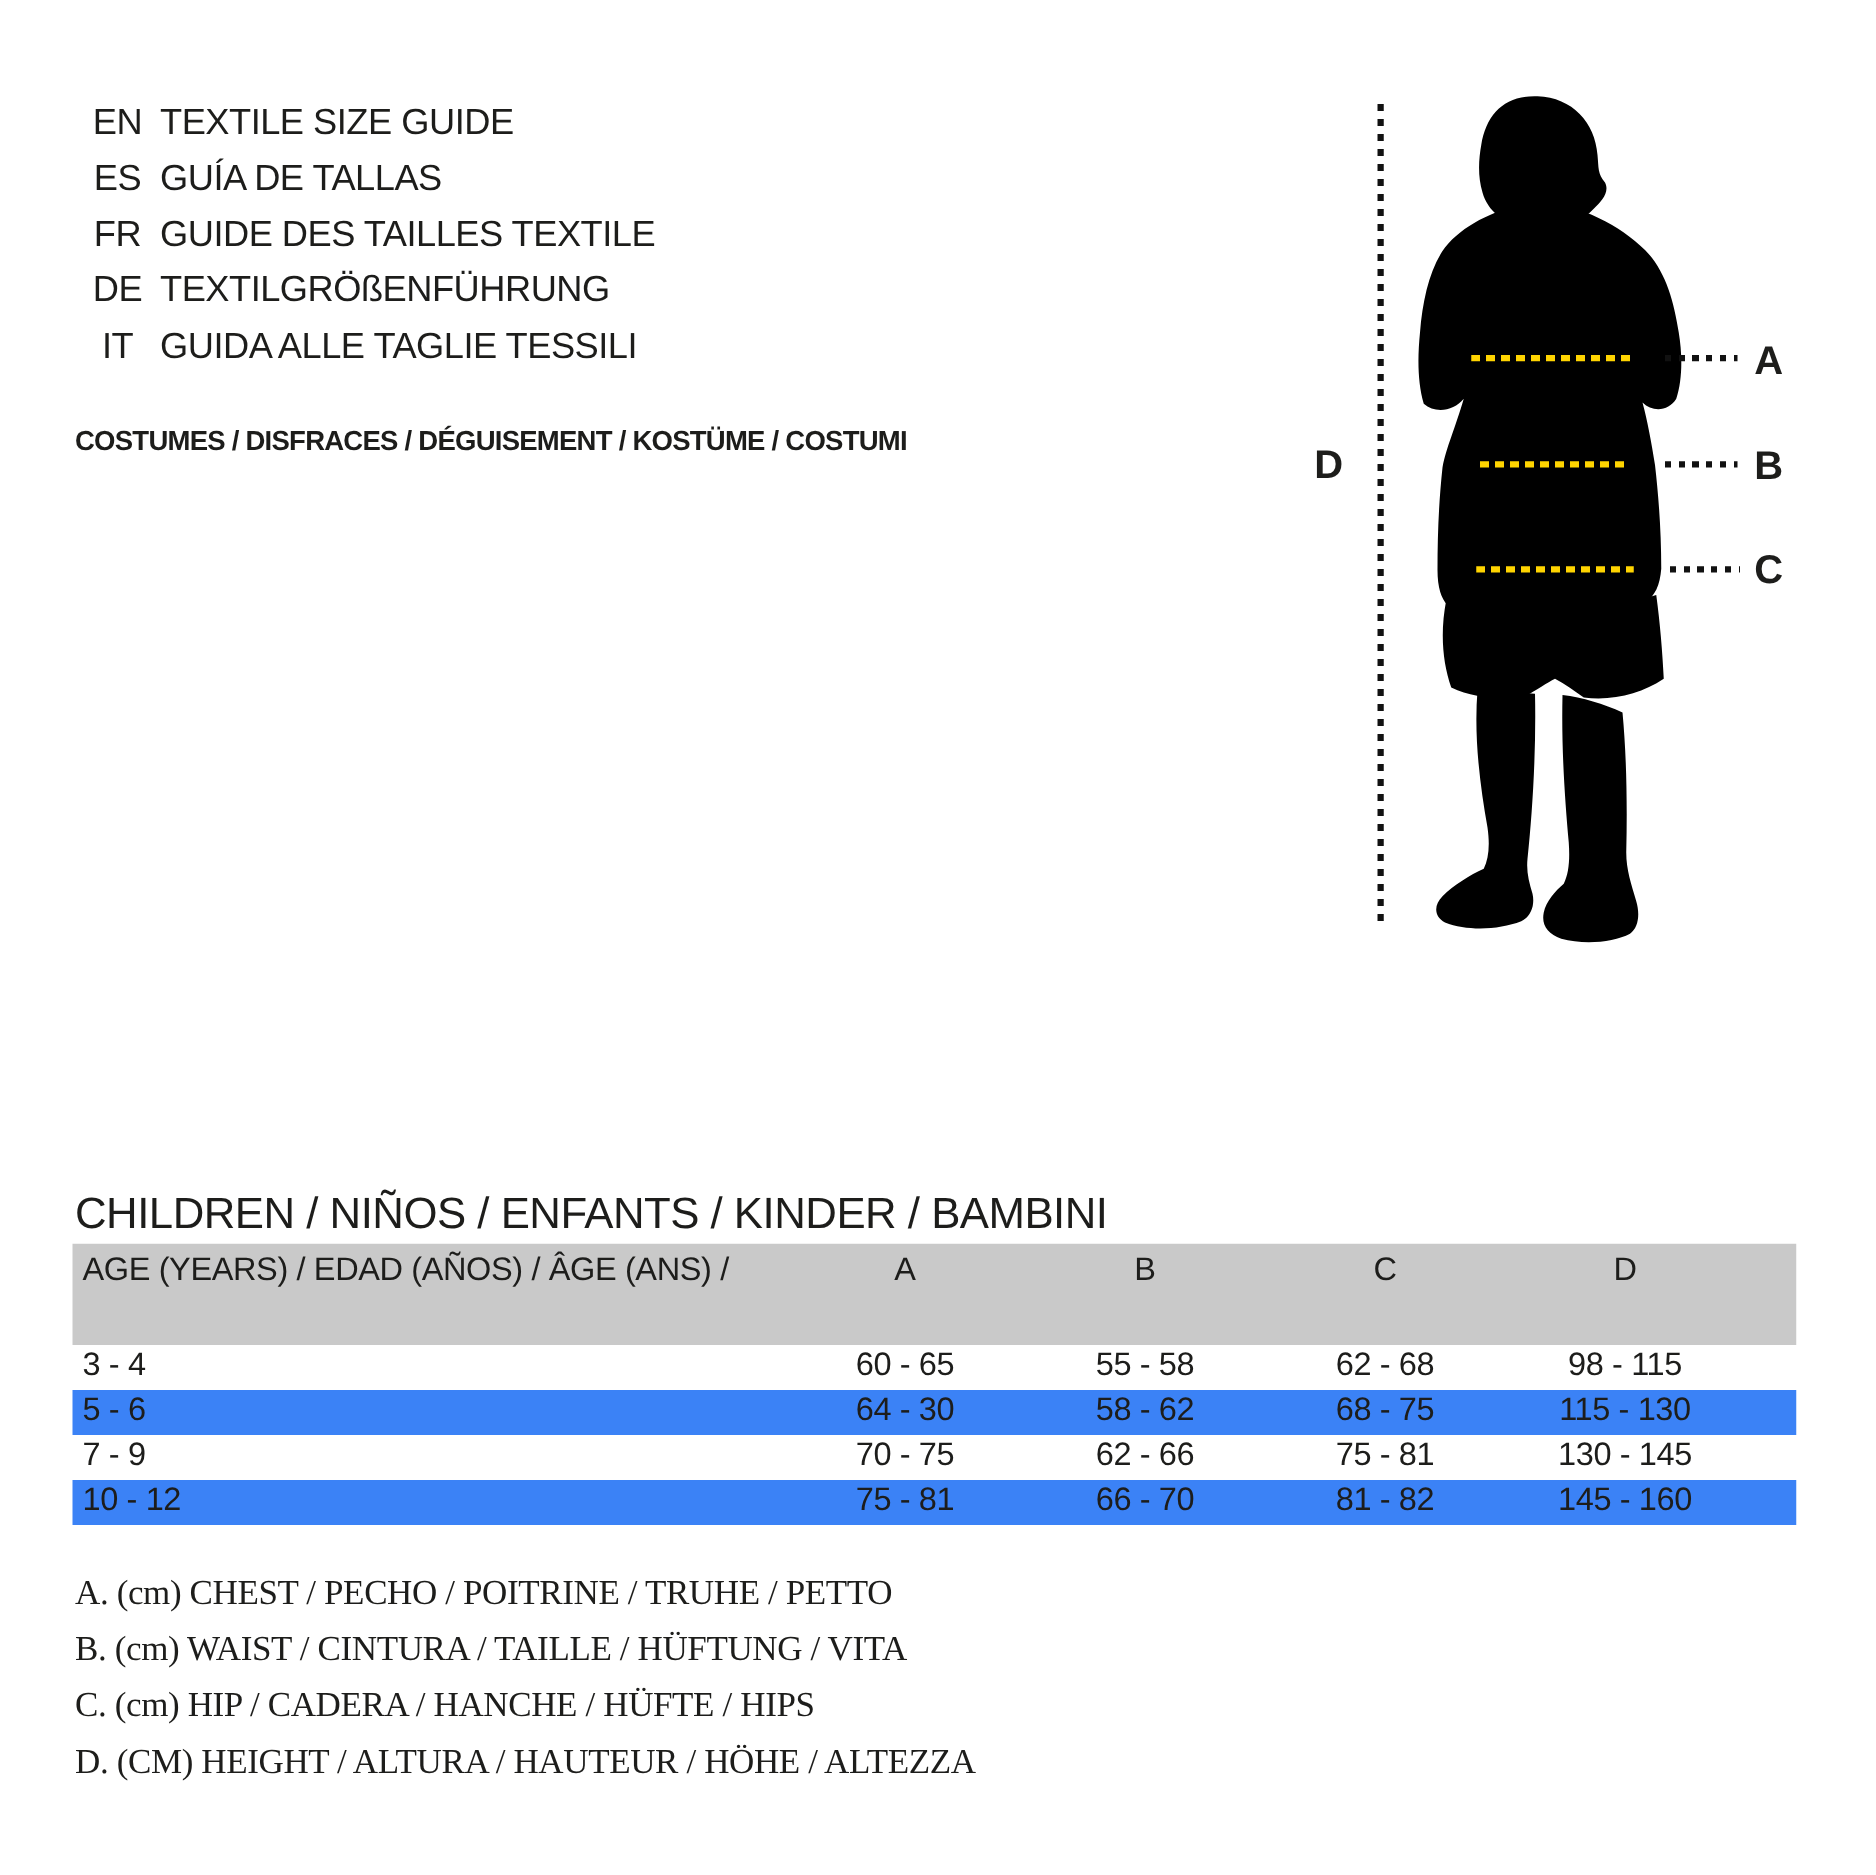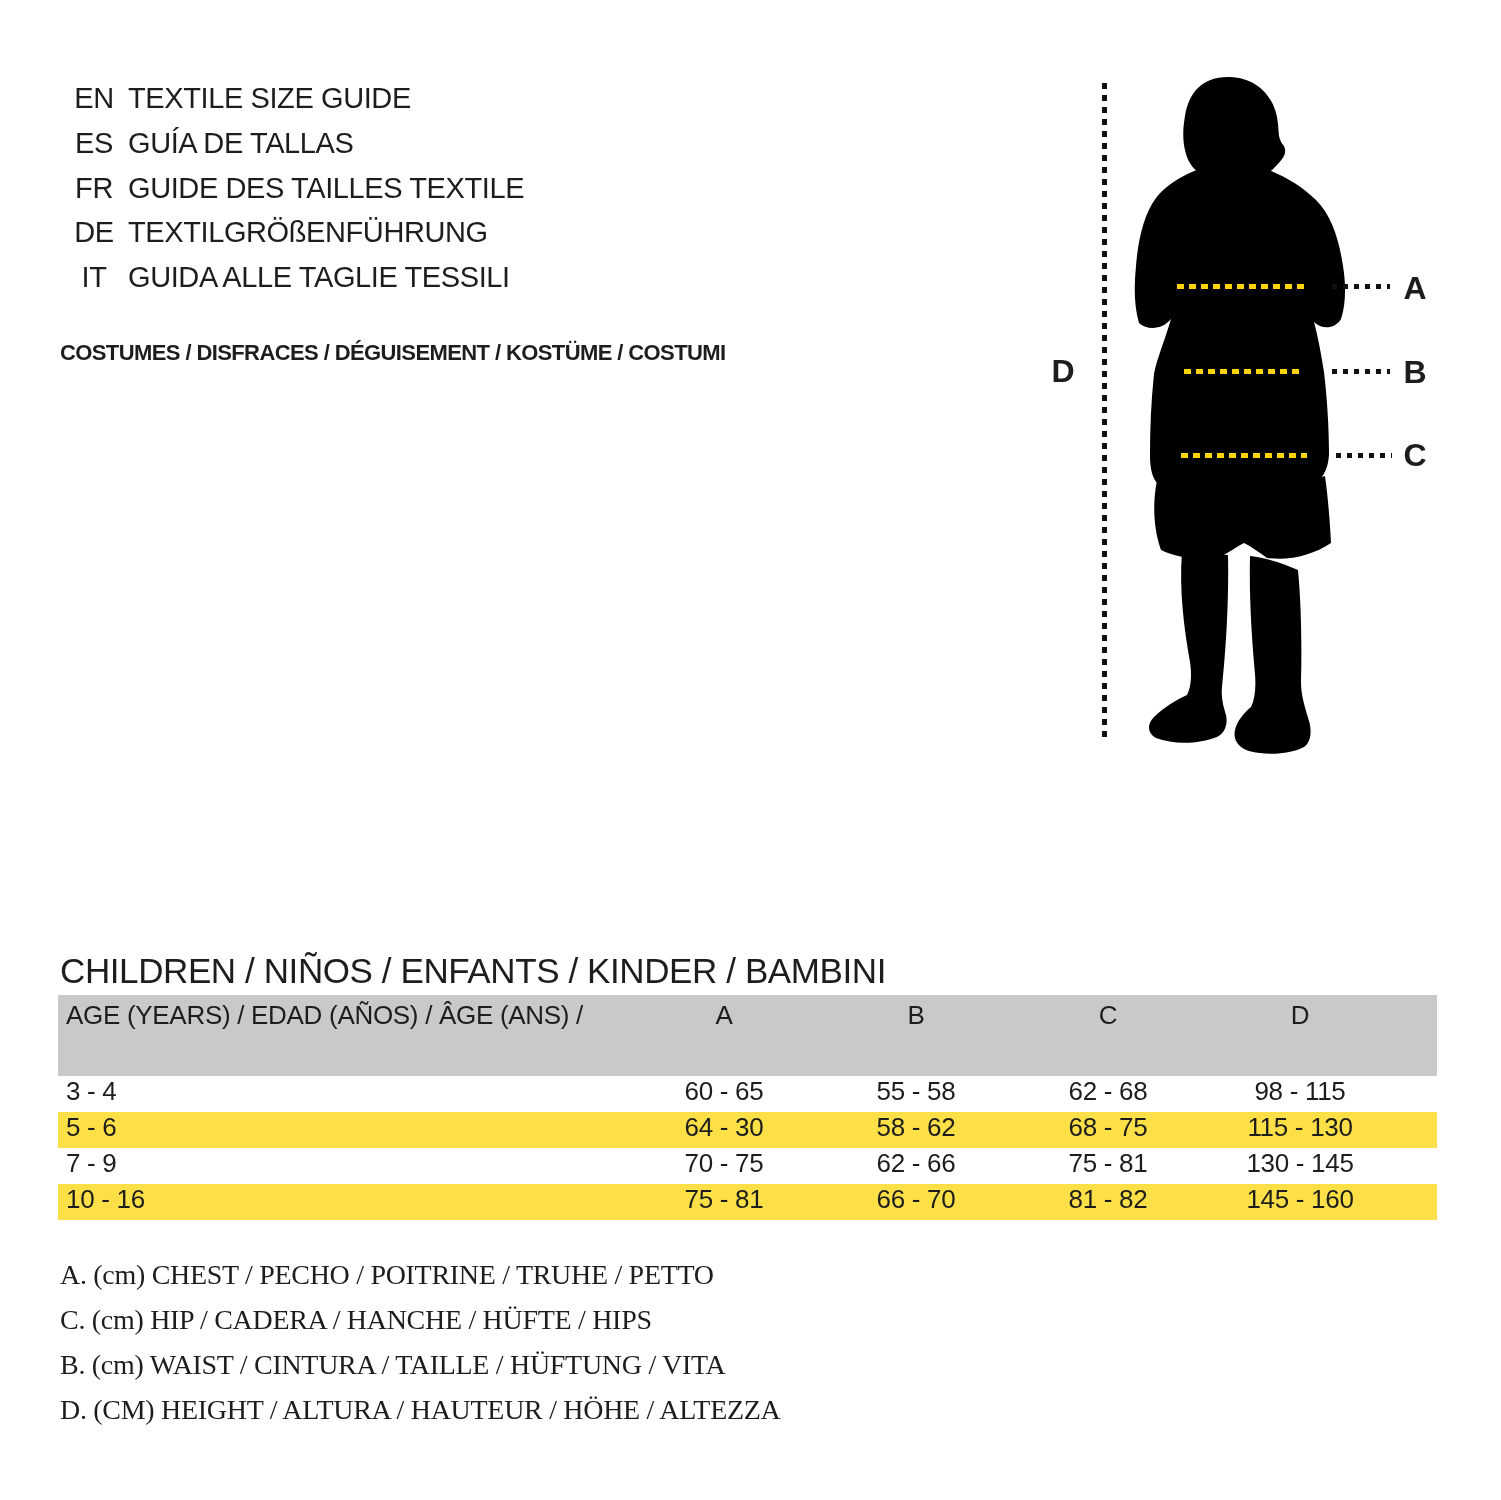--- a/index.html
+++ b/index.html
@@ -39,21 +39,21 @@
   #label-d { left: 1046px; top: 352px; }
 
   
   .section-title { position: absolute; left: 60px; top: 951px; font-size: 35px; font-weight: 500; letter-spacing: -0.4px; }
 
   .size-table { position: absolute; left: 58px; top: 995px; width: 1379px; font-size: 26px; letter-spacing: -0.3px; }
   .t-head { display: flex; height: 81px; background: #c9c9c9; }
   .t-head .c-age { padding-top: 5px; line-height: 31px; }
   .t-head .c-val { padding-top: 5px; line-height: 31px; font-weight: 500; }
   .t-row { display: flex; height: 36px; align-items: flex-start; }
-  .t-row.alt { background: #fde047; }
+  .t-row.alt { background: #3b82f6; }
   .c-age { width: 570px; flex: 0 0 570px; padding-left: 8px; }
   .c-val { width: 192px; flex: 0 0 192px; text-align: center; }
 
   
   .legend { position: absolute; left: 60px; top: 1252px; font-size: 28px; letter-spacing: -0.3px; }
   .legend-row { height: 45px; line-height: 45px; font-family: Liberation Serif, serif; }
 </style>
 </head>
 <body>
 
@@ -139,28 +139,28 @@
       <div class="c-val">115 - 130</div>
     </div>
     <div class="t-row">
       <div class="c-age">7 - 9</div>
       <div class="c-val">70 - 75</div>
       <div class="c-val">62 - 66</div>
       <div class="c-val">75 - 81</div>
       <div class="c-val">130 - 145</div>
     </div>
     <div class="t-row alt">
-      <div class="c-age">10 - 16</div>
+      <div class="c-age">10 - 12</div>
       <div class="c-val">75 - 81</div>
       <div class="c-val">66 - 70</div>
       <div class="c-val">81 - 82</div>
       <div class="c-val">145 - 160</div>
     </div>
   </div>
 
   <div class="legend">
     <div class="legend-row">A. (cm) CHEST / PECHO / POITRINE / TRUHE / PETTO</div>
+    <div class="legend-row">B. (cm) WAIST / CINTURA / TAILLE / HÜFTUNG / VITA</div>
     <div class="legend-row">C. (cm) HIP / CADERA / HANCHE / HÜFTE / HIPS</div>
-    <div class="legend-row">B. (cm) WAIST / CINTURA / TAILLE / HÜFTUNG / VITA</div>
     <div class="legend-row">D. (CM) HEIGHT / ALTURA / HAUTEUR / HÖHE / ALTEZZA</div>
   </div>
 
 </div>
 
 </body></html>

